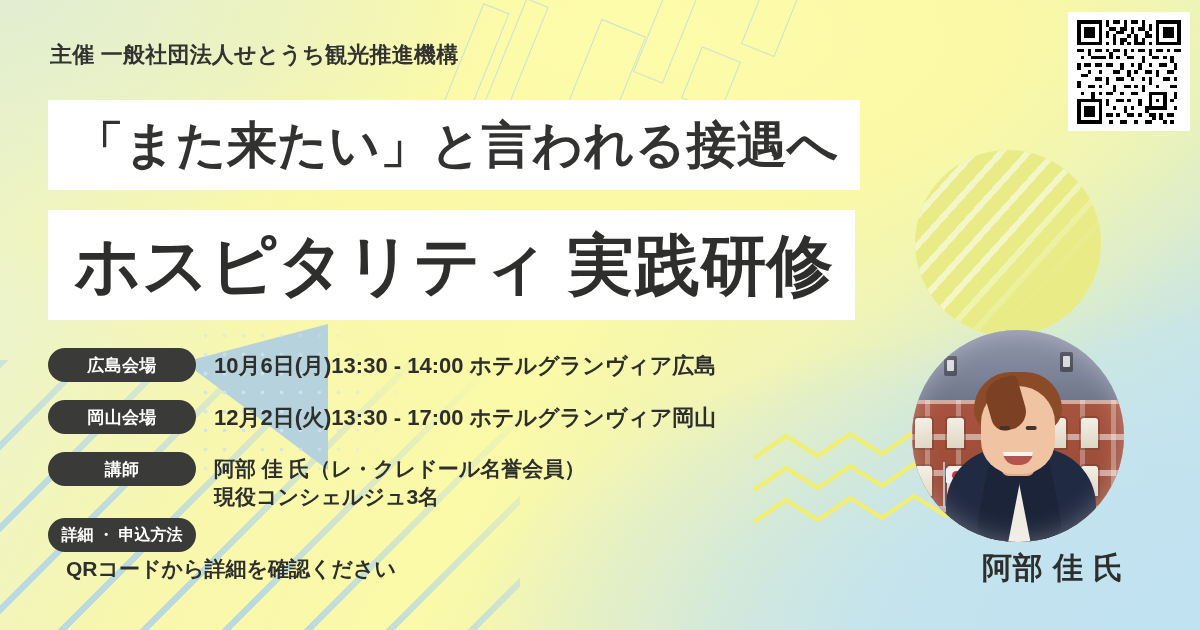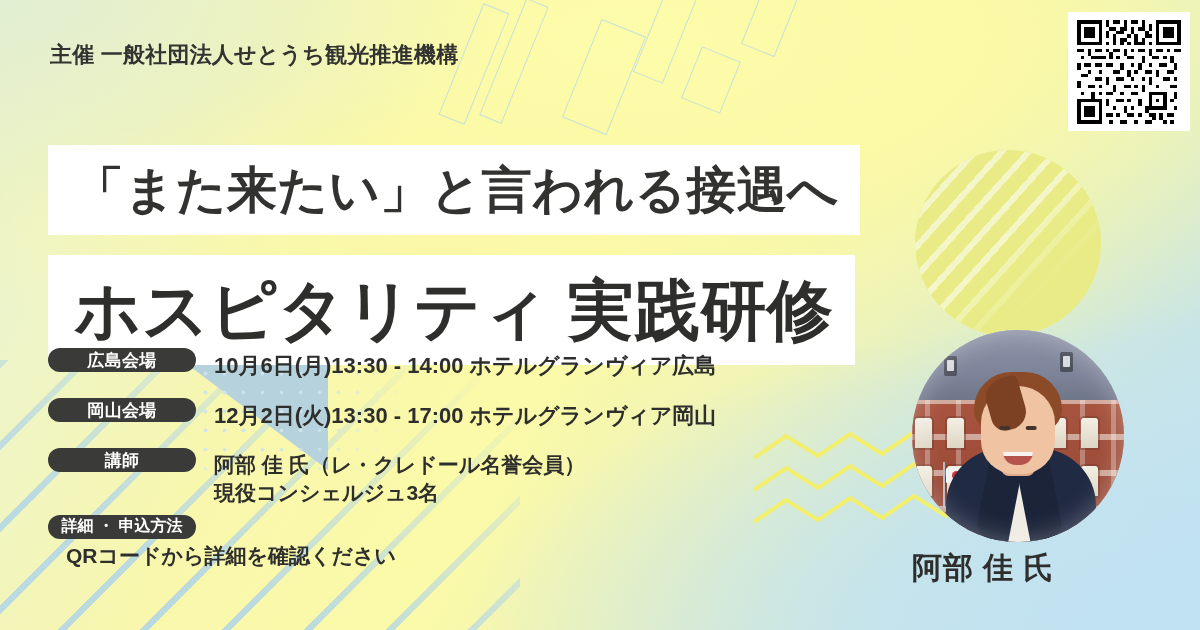--- a/index.html
+++ b/index.html
@@ -112,21 +112,20 @@
     white-space: nowrap;
   }
 
   
   .title-bar {
     position: absolute;
     background: #ffffff;
     display: flex;
     align-items: center;
     white-space: nowrap;
-    margin-top: 45px;
   }
   .title-bar-1 {
     left: 48px; top: 100px;
     height: 90px;
     padding: 0 22px 0 26px;
   }
   .title-bar-1 .t {
     font-size: 50px;
     font-weight: 700;
     color: #323230;
@@ -154,21 +153,21 @@
   }
   .info-row {
     display: flex;
     align-items: flex-start;
     margin-bottom: 18px;
   }
   .info-row.row-speaker { margin-bottom: 8px; }
   .pill {
     flex: 0 0 auto;
     width: 148px;
-    height: 24px;
+    height: 34px;
     border-radius: 17px;
     background: #3a3a38;
     color: #ffffff;
     font-size: 17px;
     font-weight: 700;
     display: flex;
     align-items: center;
     justify-content: center;
     letter-spacing: .02em;
     box-sizing: border-box;
@@ -324,21 +323,21 @@
   .p-vignette {
     position: absolute; inset: 0;
     border-radius: 50%;
     box-shadow: inset 0 0 26px rgba(255,255,255,.30);
   }
 
   .portrait-name {
     position: absolute;
     left: 912px; top: 548px;
     width: 212px;
-    text-align: left;
+    text-align: right;
     font-size: 30px;
     font-weight: 700;
     color: #2e2e2c;
     letter-spacing: .03em;
   }
 
   
   .qr-card {
     position: absolute;
     left: 1068px; top: 12px;

